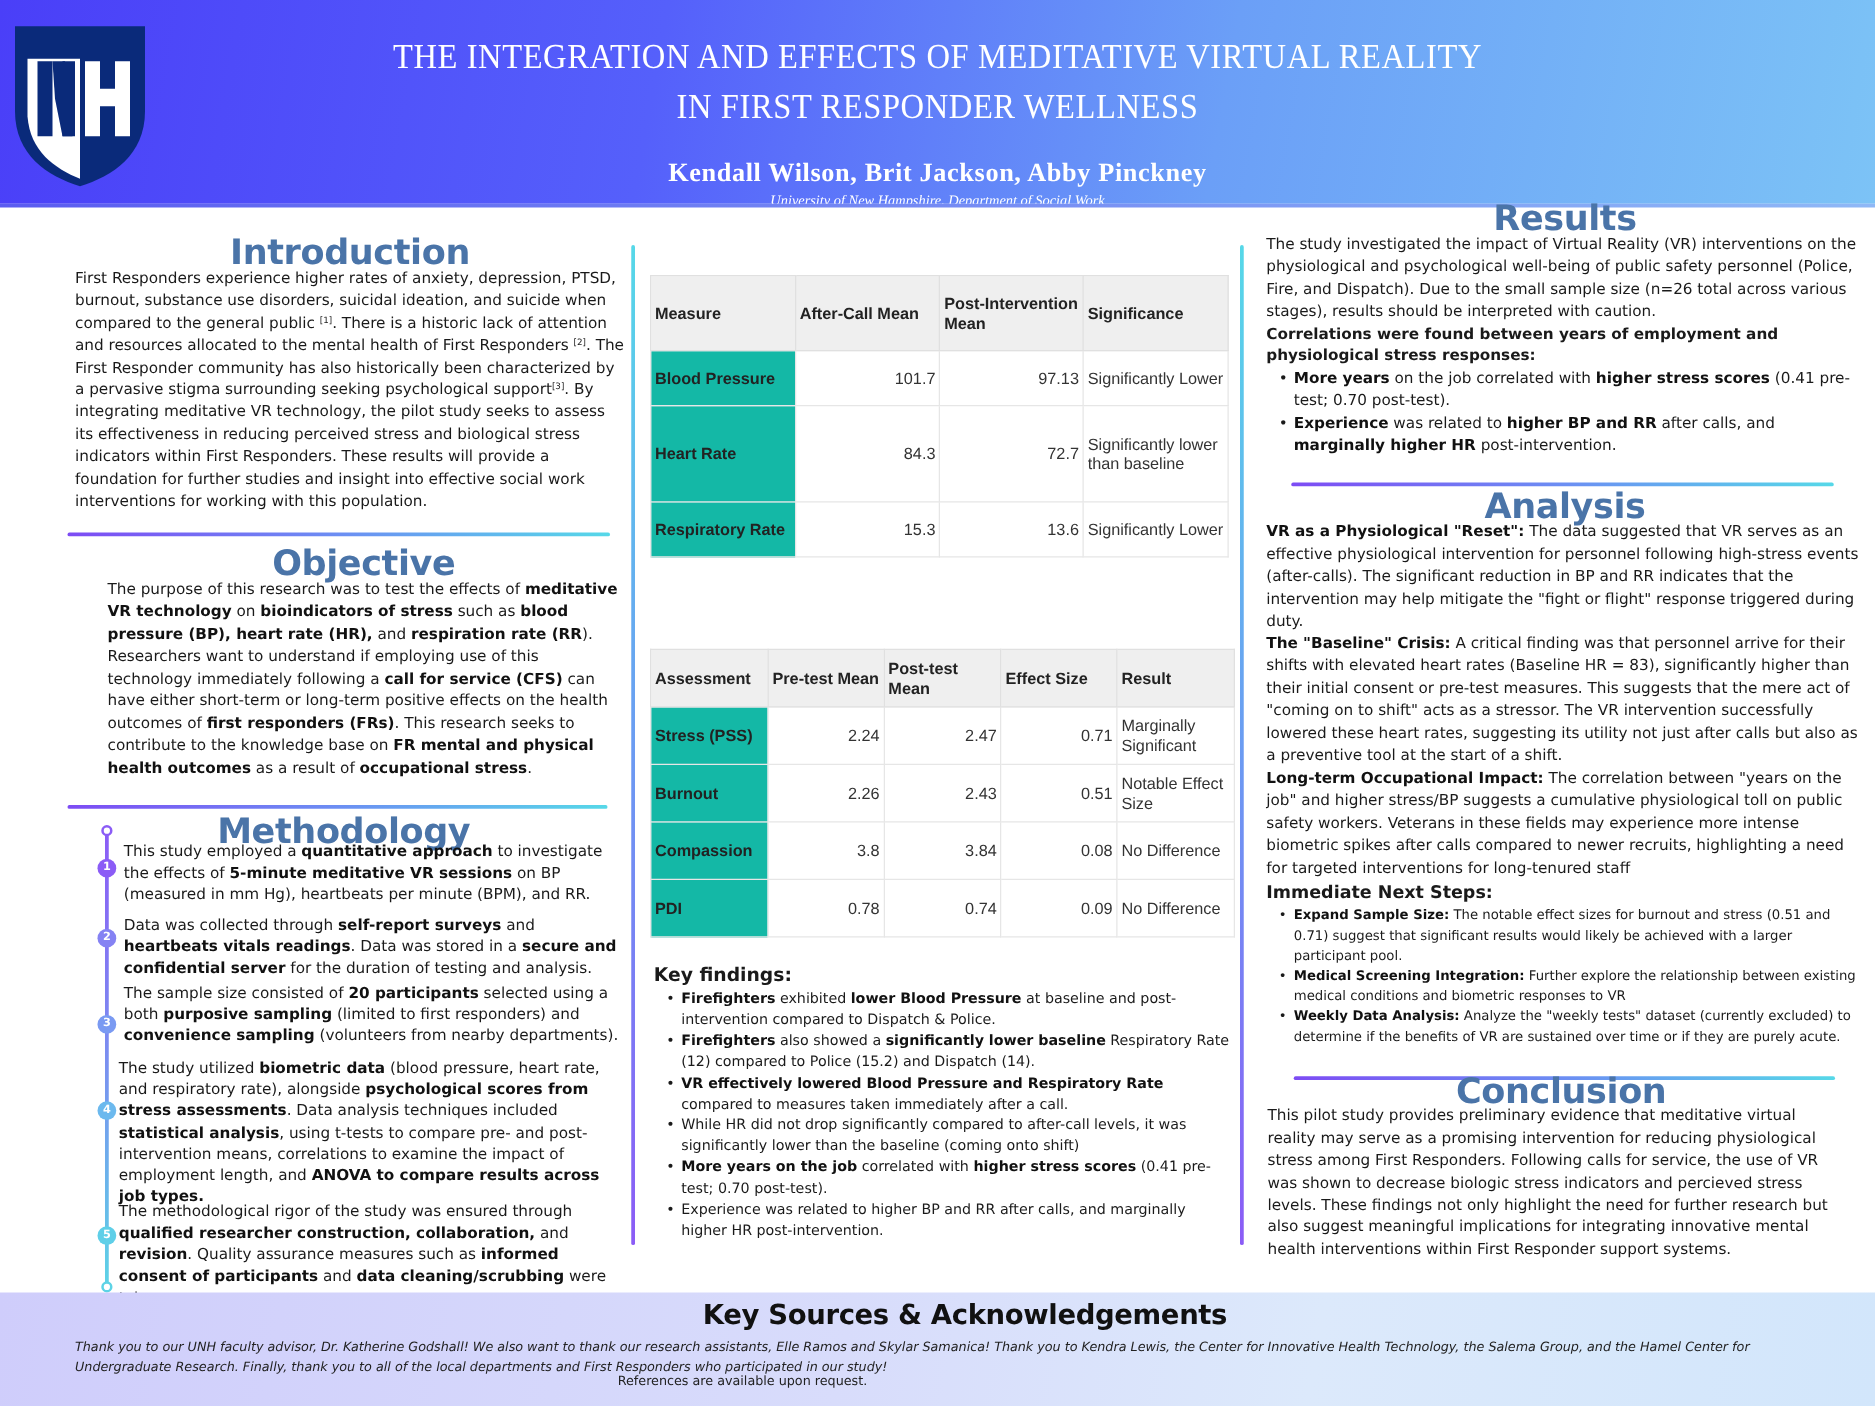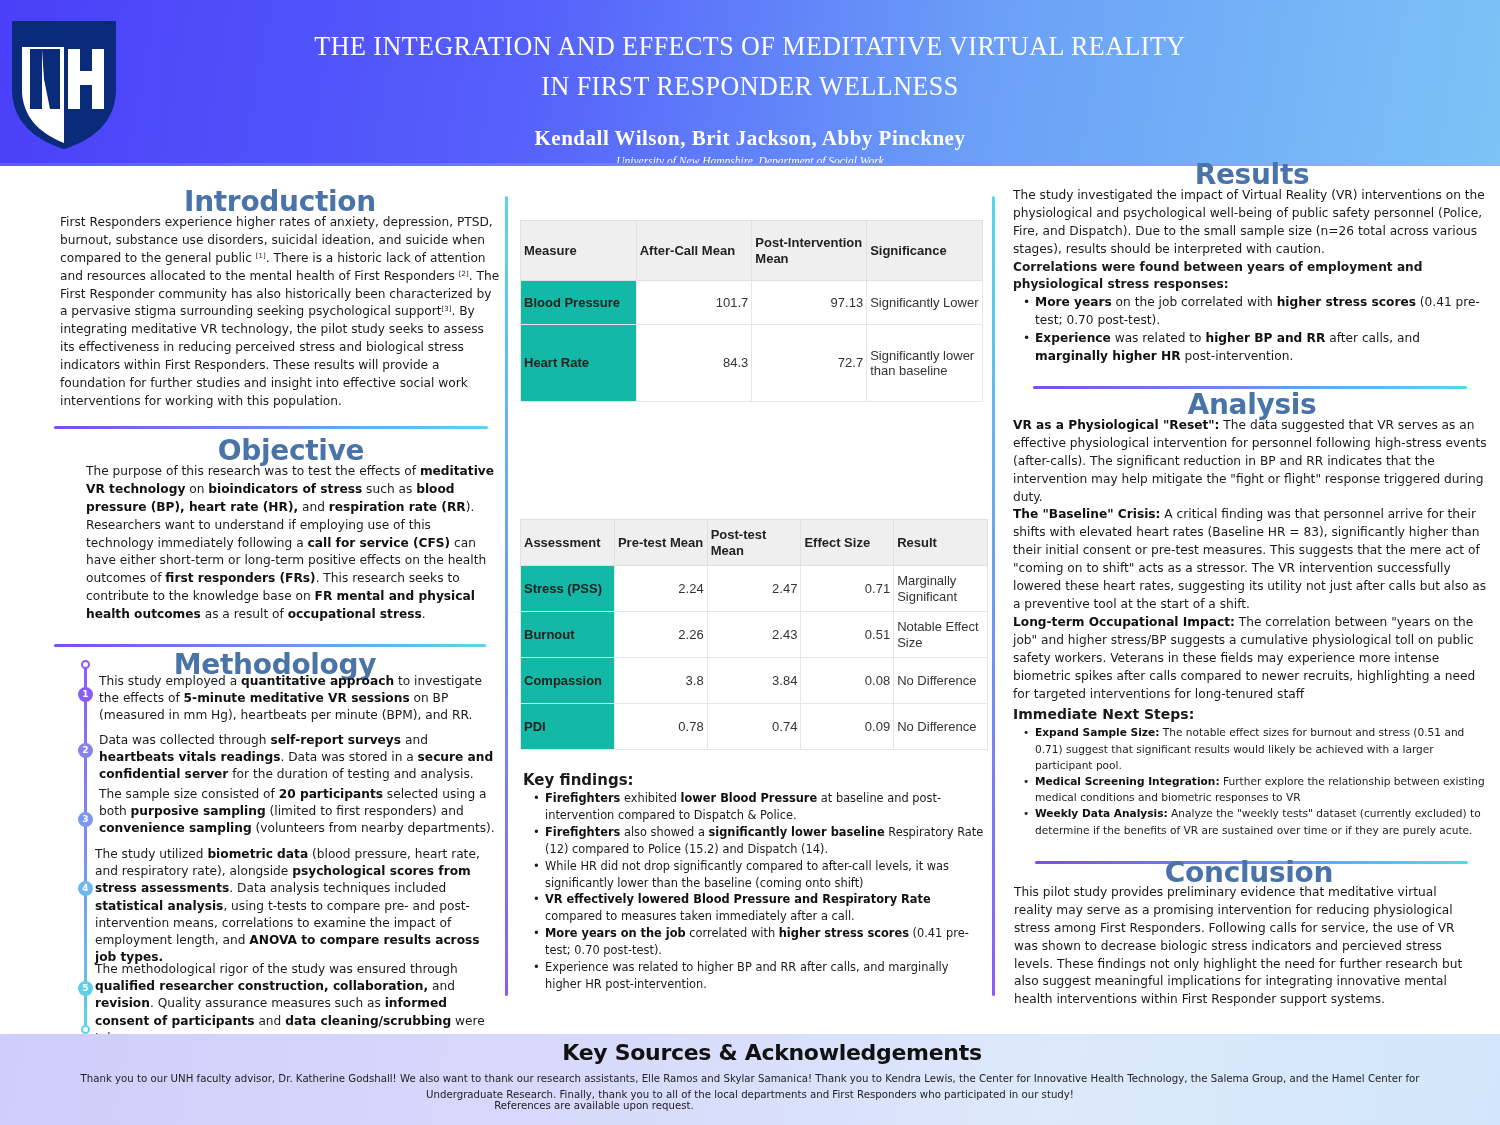--- a/index.html
+++ b/index.html
@@ -41,21 +41,21 @@
   td.num { text-align: right; }
 
   ul.bul { list-style: none; }
   ul.bul li { position: relative; padding-left: 12px; }
   ul.bul li::before { content: "•"; position: absolute; left: 0; top: 0; }
 
   
   .footer { position: absolute; left: 0; top: 1034px; width: 1500px; height: 91px;
     background: linear-gradient(100deg, #cfcdfb 0%, #d8dcfb 45%, #dce9fb 70%, #d2e6fb 100%); }
   .footer-title { position: absolute; top: 6px; left: 0; width: 1500px; text-align: center; font-size: 22px; font-weight: bold; color: #111; letter-spacing: -0.3px; margin-left: 22px; }
-  .footer-text { position: absolute; top: 37px; left: 60px; width: 1380px; text-align: center; font-size: 10.2px; line-height: 16px; color: #222; }
+  .footer-text { position: absolute; top: 37px; left: 60px; width: 1380px; text-align: left; font-size: 10.2px; line-height: 16px; color: #222; font-style: italic; }
   .footer-ref { position: absolute; top: 66px; left: 0; width: 1188px; text-align: center; font-size: 10.2px; color: #222; }
 </style>
 </head>
 <body>
 
 <div class="header">
   <svg class="logo" viewBox="0 0 108 132">
     <path d="M2 2 H106 V70 C106 105 80 122 54 130 C28 122 2 105 2 70 Z" fill="#0a2a7a"></path>
     <path d="M12 28 H54 V124 C34 116 14 102 12 74 Z" fill="#ffffff"></path>
     <rect x="20" y="30" width="12" height="60" fill="#0a2a7a"></rect>
@@ -121,20 +121,26 @@
       <td class="num">101.7</td>
       <td class="num">97.13</td>
       <td>Significantly Lower</td>
     </tr>
     <tr style="height:77px;">
       <td class="rowhead">Heart Rate</td>
       <td class="num">84.3</td>
       <td class="num">72.7</td>
       <td>Significantly lower than baseline</td>
     </tr>
+    <tr style="height:44px;">
+      <td class="rowhead">Respiratory Rate</td>
+      <td class="num">15.3</td>
+      <td class="num">13.6</td>
+      <td>Significantly Lower</td>
+    </tr>
   </tbody>
 </table>
 
 <table style="position:absolute; left:520px; top:519px; width:468px;">
   <thead>
     <tr style="height:46px;">
       <th style="width:94px;">Assessment</th>
       <th style="width:93px;">Pre-test Mean</th>
       <th style="width:94px;">Post-test Mean</th>
       <th style="width:93px;">Effect Size</th>
@@ -171,22 +177,22 @@
       <td>No Difference</td>
     </tr>
   </tbody>
 </table>
 
 <div class="col" style="left:523px; top:770px; width:465px; font-size:11.4px; line-height:16.9px;">
   <div style="font-size:15px; font-weight:bold; line-height:20px;">Key findings:</div>
   <ul class="bul" style="margin-left:10px;">
     <li><b>Firefighters</b><span> exhibited </span><b>lower Blood Pressure</b><span> at baseline and post-intervention compared to Dispatch &amp; Police.</span></li>
     <li><b>Firefighters</b><span> also showed a </span><b>significantly lower baseline</b><span> Respiratory Rate (12) compared to Police (15.2) and Dispatch (14).</span></li>
+    <li><b>VR effectively lowered Blood Pressure and Respiratory Rate</b><span> compared to measures taken immediately after a call.</span></li>
     <li><span>While HR did not drop significantly compared to after-call levels, it was significantly lower than the baseline (coming onto shift)</span></li>
-    <li><b>VR effectively lowered Blood Pressure and Respiratory Rate</b><span> compared to measures taken immediately after a call.</span></li>
     <li><b>More years on the job</b><span> correlated with </span><b>higher stress scores</b><span> (0.41 pre-test; 0.70 post-test).</span></li>
     <li><span>Experience was related to higher BP and RR after calls, and marginally higher HR post-intervention.</span></li>
   </ul>
 </div>
 
 <div class="col" style="left:1013px; top:166px; width:478px; font-size:12.2px; line-height:17.9px;">
   <div class="sec-title">Results</div>
   <p style="margin-top:3px;">The study investigated the impact of Virtual Reality (VR) interventions on the physiological and psychological well-being of public safety personnel (Police, Fire, and Dispatch). Due to the small sample size (n=26 total across various stages), results should be interpreted with caution.</p>
   <p style="font-weight:bold;">Correlations were found between years of employment and physiological stress responses:</p>
   <ul class="bul" style="margin-left:10px;">

